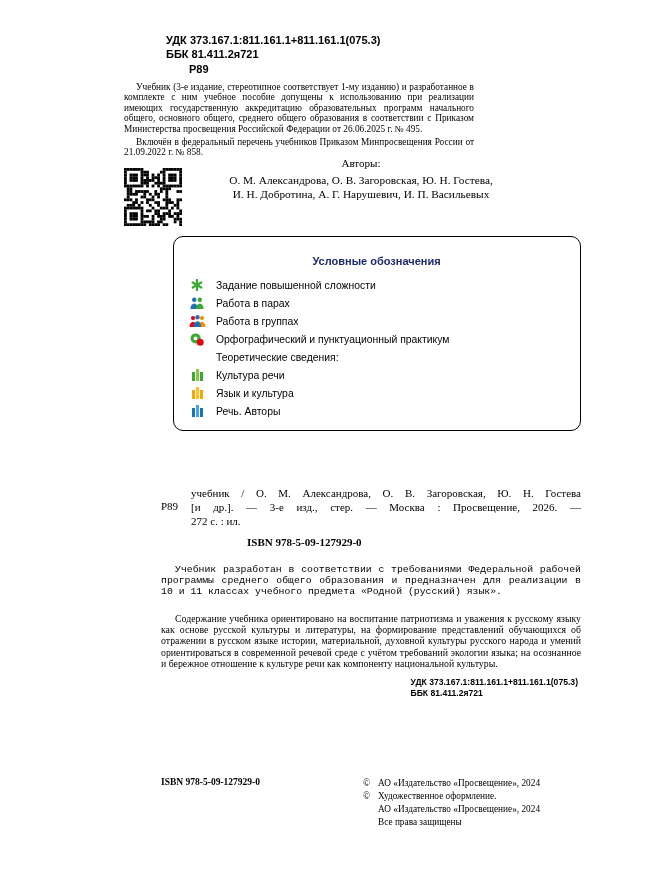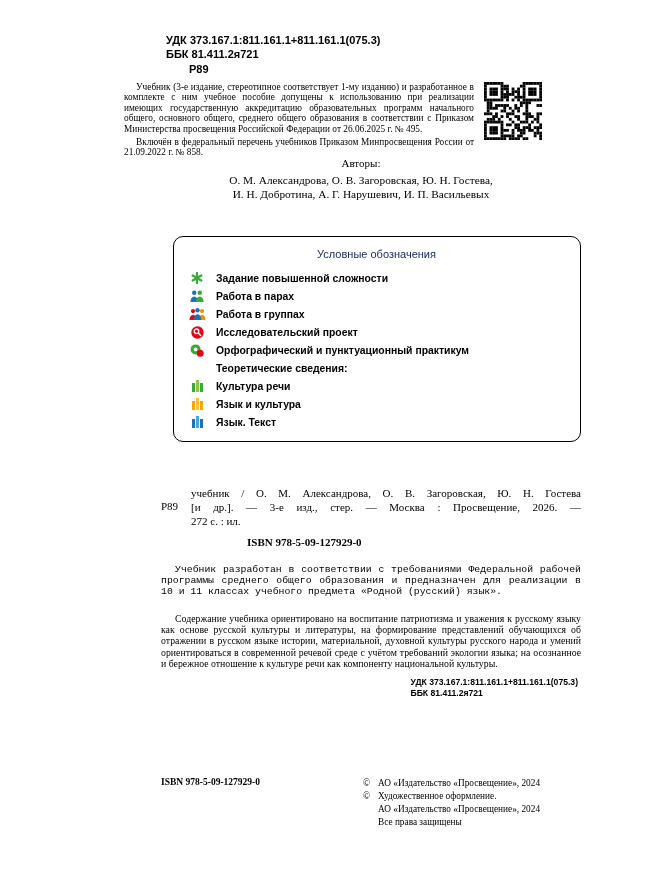--- a/index.html
+++ b/index.html
@@ -13,39 +13,39 @@
 
   
   .top-codes {
     position:absolute; top:33px; left:130px;
     font-family:"Liberation Sans", sans-serif;
     font-weight:bold; font-size:11px; line-height:14px;
   }
   .top-codes .p89 { margin-left:23px; margin-top:1px; }
 
   
-  .notice { position:absolute; top:82px; left:88px; width:458px; display:flex; gap:10px; }
+  .notice { position:absolute; top:82px; left:88px; width:458px; display:flex; gap:10px;flex-direction:column; }
   .notice-text { width:350px; font-size:9.3px; line-height:1.12; text-align:justify; }
   .notice-text p { text-indent:12px; }
   .notice-text p + p { margin-top:3px; }
   .qr { width:58px; height:58px; flex:0 0 auto; }
 
   
   .authors { position:absolute; top:157px; left:0; width:650px; text-align:center; font-size:11.3px; line-height:1.25; }
   .authors .label { font-weight:normal; font-size:11px; margin-bottom:2px; }
 
   
   .legend {
     position:absolute; top:236px; left:137px; width:408px;
     border:1.2px solid #000; border-radius:10px;
     padding:10px 14px 10px 13px;
     font-family:"Liberation Sans", sans-serif;
   }
-  .legend-title { text-align:center; font-weight:normal; font-size:11px; color:#1c2b6b; margin:1px 0 9px; }
-  .lg-row { display:flex; align-items:center; height:18px;font-weight:bold; }
+  .legend-title { text-align:center; font-weight:bold; font-size:11px; color:#1c2b6b; margin:8px 0 9px; }
+  .lg-row { display:flex; align-items:center; height:18px; }
   .lg-ico { width:20px; margin-right:9px; display:flex; justify-content:center; align-items:center; flex:0 0 auto; }
   .lg-label { font-size:10.4px; white-space:nowrap; }
   .bars { display:inline-flex; align-items:flex-end; gap:1px; }
   .bars i { display:block; width:3px; }
   .bars i:nth-child(1) { height:9px; }
   .bars i:nth-child(2) { height:12px; }
   .bars i:nth-child(3) { height:9px; }
   .bars-orange i { background:#f7a600; } .bars-orange i:nth-child(2) { background:#fbc332; }
   .bars-green  i { background:#3aaa35; } .bars-green  i:nth-child(2) { background:#8dc63f; }
   .bars-blue   i { background:#1d71b8; } .bars-blue   i:nth-child(2) { background:#44a6dd; }
@@ -384,30 +384,20 @@
             </g>
           <g fill="#1d71b8">
               <circle cx="8.5" cy="2.3" r="2.2"></circle>
               <path d="M4.8 12 C4.8 8.5 6.4 6.2 8.5 6.2 C10.6 6.2 12.2 8.5 12.2 12 Z"></path>
             </g>
         </svg>
       </span>
       <span class="lg-label">Работа в группах</span>
     </div>
 
-    <div class="lg-row">
-      <span class="lg-ico">
-        <svg width="13" height="13" viewBox="0 0 13 13">
-          <circle cx="6.5" cy="6.5" r="6.2" fill="#e30613"></circle>
-          <circle cx="5.5" cy="5.3" r="2.3" fill="none" stroke="#fff" stroke-width="1.3"></circle>
-          <line x1="7.2" y1="7.1" x2="9.6" y2="9.6" stroke="#fff" stroke-width="1.4" stroke-linecap="round"></line>
-        </svg>
-      </span>
-      <span class="lg-label">Исследовательский проект</span>
-    </div>
 
     <div class="lg-row">
       <span class="lg-ico">
         <svg width="14" height="13" viewBox="0 0 14 13">
           <circle cx="5.6" cy="5.4" r="5" fill="#3aaa35"></circle>
           <circle cx="5.6" cy="5.4" r="1.9" fill="#fff"></circle>
           <circle cx="10.2" cy="9.2" r="3.5" fill="#e30613"></circle>
         </svg>
       </span>
       <span class="lg-label">Орфографический и пунктуационный практикум</span>
@@ -435,21 +425,21 @@
         </span>
       <span class="lg-label">Язык и культура</span>
     </div>
 
     <div class="lg-row">
       <span class="lg-ico bars bars-blue">
           <i></i>
           <i></i>
           <i></i>
         </span>
-      <span class="lg-label">Язык. Текст</span>
+      <span class="lg-label">Речь. Авторы</span>
     </div>
   </div>
 
   <div class="catalog">
     <div class="entry">
       <span class="entry-code">Р89</span>
       <div class="e-line j">учебник / О. М. Александрова, О. В. Загоровская, Ю. Н. Гостева</div>
       <div class="e-line j">[и др.]. — 3-е изд., стер. — Москва : Просвещение, 2026. —</div>
       <div class="e-line">272 с. : ил.</div>
       <div class="cat-isbn">ISBN 978-5-09-127929-0</div>

